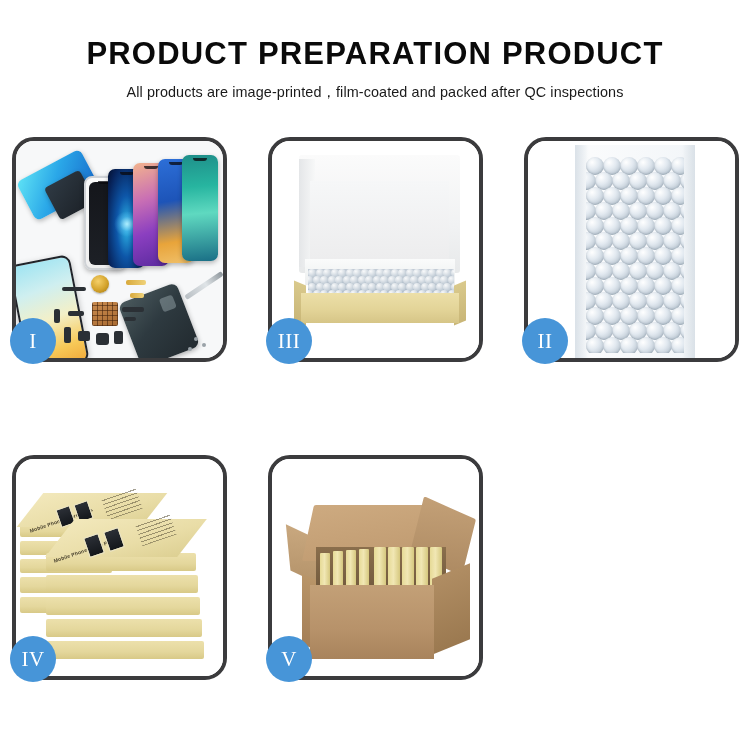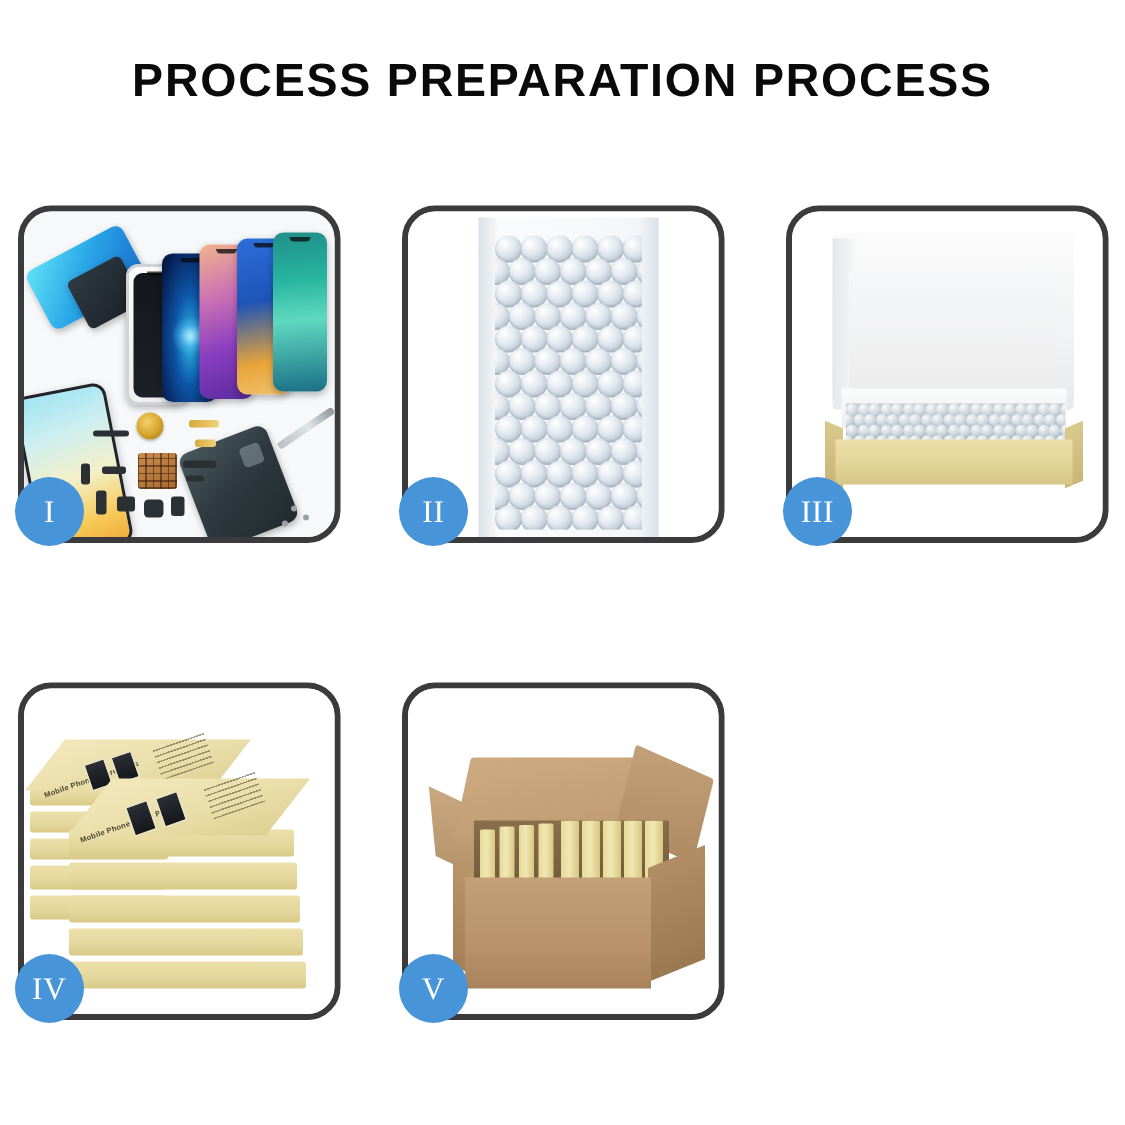--- a/index.html
+++ b/index.html
@@ -398,21 +398,22 @@
     background: rgba(122,94,62,0.55);
     border-radius: 1px;
   }
 </style>
 </head>
 <body>
 
 <div id="page">
 
   <div class="header">
-    <h1 class="title">PROCESS PREPARATION PROCESS</h1>
+    <h1 class="title">PRODUCT PREPARATION PRODUCT</h1>
+    <p class="subtitle">All products are image-printed，film-coated and packed after QC inspections</p>
   </div>
 
   <div class="grid">
 
     <div class="panel">
       <div class="panel-inner p1">
         <div class="phone-fan">
           <div class="ph ph-a"></div>
           <div class="ph ph-a2"></div>
           <div class="ph ph-b">
@@ -450,20 +451,115 @@
           <div class="part" style="left:80px;top:192px;width:13px;height:12px;border-radius:3px;"></div>
           <div class="part" style="left:98px;top:190px;width:9px;height:13px;"></div>
           <div class="part" style="left:28px;top:196px;width:9px;height:14px;border-radius:2px;"></div>
           <div class="screwdriver"></div>
           <div class="screw" style="left:178px;top:196px;"></div>
           <div class="screw" style="left:186px;top:202px;"></div>
           <div class="screw" style="left:172px;top:206px;"></div>
         </div>
       </div>
       <div class="badge">I</div>
+    </div>
+
+    <div class="panel">
+      <div class="panel-inner p3">
+        <div class="b3-lid"></div>
+        <div class="b3-lid-flapL"></div>
+        <div class="b3-lid-inner"></div>
+        <div class="b3-foam"></div>
+        <div class="b3-bubbles" id="b3-bubble-field">
+            <div class="b3-bub" style="left: 0px; top: 0px;"></div>
+            <div class="b3-bub" style="left: 7.5px; top: 0px;"></div>
+            <div class="b3-bub" style="left: 15px; top: 0px;"></div>
+            <div class="b3-bub" style="left: 22.5px; top: 0px;"></div>
+            <div class="b3-bub" style="left: 30px; top: 0px;"></div>
+            <div class="b3-bub" style="left: 37.5px; top: 0px;"></div>
+            <div class="b3-bub" style="left: 45px; top: 0px;"></div>
+            <div class="b3-bub" style="left: 52.5px; top: 0px;"></div>
+            <div class="b3-bub" style="left: 60px; top: 0px;"></div>
+            <div class="b3-bub" style="left: 67.5px; top: 0px;"></div>
+            <div class="b3-bub" style="left: 75px; top: 0px;"></div>
+            <div class="b3-bub" style="left: 82.5px; top: 0px;"></div>
+            <div class="b3-bub" style="left: 90px; top: 0px;"></div>
+            <div class="b3-bub" style="left: 97.5px; top: 0px;"></div>
+            <div class="b3-bub" style="left: 105px; top: 0px;"></div>
+            <div class="b3-bub" style="left: 112.5px; top: 0px;"></div>
+            <div class="b3-bub" style="left: 120px; top: 0px;"></div>
+            <div class="b3-bub" style="left: 127.5px; top: 0px;"></div>
+            <div class="b3-bub" style="left: 135px; top: 0px;"></div>
+            <div class="b3-bub" style="left: 142.5px; top: 0px;"></div>
+            <div class="b3-bub" style="left: -3px; top: 7px;"></div>
+            <div class="b3-bub" style="left: 4.5px; top: 7px;"></div>
+            <div class="b3-bub" style="left: 12px; top: 7px;"></div>
+            <div class="b3-bub" style="left: 19.5px; top: 7px;"></div>
+            <div class="b3-bub" style="left: 27px; top: 7px;"></div>
+            <div class="b3-bub" style="left: 34.5px; top: 7px;"></div>
+            <div class="b3-bub" style="left: 42px; top: 7px;"></div>
+            <div class="b3-bub" style="left: 49.5px; top: 7px;"></div>
+            <div class="b3-bub" style="left: 57px; top: 7px;"></div>
+            <div class="b3-bub" style="left: 64.5px; top: 7px;"></div>
+            <div class="b3-bub" style="left: 72px; top: 7px;"></div>
+            <div class="b3-bub" style="left: 79.5px; top: 7px;"></div>
+            <div class="b3-bub" style="left: 87px; top: 7px;"></div>
+            <div class="b3-bub" style="left: 94.5px; top: 7px;"></div>
+            <div class="b3-bub" style="left: 102px; top: 7px;"></div>
+            <div class="b3-bub" style="left: 109.5px; top: 7px;"></div>
+            <div class="b3-bub" style="left: 117px; top: 7px;"></div>
+            <div class="b3-bub" style="left: 124.5px; top: 7px;"></div>
+            <div class="b3-bub" style="left: 132px; top: 7px;"></div>
+            <div class="b3-bub" style="left: 139.5px; top: 7px;"></div>
+            <div class="b3-bub" style="left: 0px; top: 14px;"></div>
+            <div class="b3-bub" style="left: 7.5px; top: 14px;"></div>
+            <div class="b3-bub" style="left: 15px; top: 14px;"></div>
+            <div class="b3-bub" style="left: 22.5px; top: 14px;"></div>
+            <div class="b3-bub" style="left: 30px; top: 14px;"></div>
+            <div class="b3-bub" style="left: 37.5px; top: 14px;"></div>
+            <div class="b3-bub" style="left: 45px; top: 14px;"></div>
+            <div class="b3-bub" style="left: 52.5px; top: 14px;"></div>
+            <div class="b3-bub" style="left: 60px; top: 14px;"></div>
+            <div class="b3-bub" style="left: 67.5px; top: 14px;"></div>
+            <div class="b3-bub" style="left: 75px; top: 14px;"></div>
+            <div class="b3-bub" style="left: 82.5px; top: 14px;"></div>
+            <div class="b3-bub" style="left: 90px; top: 14px;"></div>
+            <div class="b3-bub" style="left: 97.5px; top: 14px;"></div>
+            <div class="b3-bub" style="left: 105px; top: 14px;"></div>
+            <div class="b3-bub" style="left: 112.5px; top: 14px;"></div>
+            <div class="b3-bub" style="left: 120px; top: 14px;"></div>
+            <div class="b3-bub" style="left: 127.5px; top: 14px;"></div>
+            <div class="b3-bub" style="left: 135px; top: 14px;"></div>
+            <div class="b3-bub" style="left: 142.5px; top: 14px;"></div>
+            <div class="b3-bub" style="left: -3px; top: 21px;"></div>
+            <div class="b3-bub" style="left: 4.5px; top: 21px;"></div>
+            <div class="b3-bub" style="left: 12px; top: 21px;"></div>
+            <div class="b3-bub" style="left: 19.5px; top: 21px;"></div>
+            <div class="b3-bub" style="left: 27px; top: 21px;"></div>
+            <div class="b3-bub" style="left: 34.5px; top: 21px;"></div>
+            <div class="b3-bub" style="left: 42px; top: 21px;"></div>
+            <div class="b3-bub" style="left: 49.5px; top: 21px;"></div>
+            <div class="b3-bub" style="left: 57px; top: 21px;"></div>
+            <div class="b3-bub" style="left: 64.5px; top: 21px;"></div>
+            <div class="b3-bub" style="left: 72px; top: 21px;"></div>
+            <div class="b3-bub" style="left: 79.5px; top: 21px;"></div>
+            <div class="b3-bub" style="left: 87px; top: 21px;"></div>
+            <div class="b3-bub" style="left: 94.5px; top: 21px;"></div>
+            <div class="b3-bub" style="left: 102px; top: 21px;"></div>
+            <div class="b3-bub" style="left: 109.5px; top: 21px;"></div>
+            <div class="b3-bub" style="left: 117px; top: 21px;"></div>
+            <div class="b3-bub" style="left: 124.5px; top: 21px;"></div>
+            <div class="b3-bub" style="left: 132px; top: 21px;"></div>
+            <div class="b3-bub" style="left: 139.5px; top: 21px;"></div>
+          </div>
+        <div class="b3-front-l"></div>
+        <div class="b3-front-r"></div>
+        <div class="b3-front"></div>
+      </div>
+      <div class="badge">III</div>
     </div>
 
     <div class="panel">
       <div class="panel-inner p2">
         <div class="wrap-sheet"></div>
         <div class="wrap-edge-l"></div>
         <div class="wrap-edge-r"></div>
         <div class="bubbles" id="bubble-field">
             <div class="bub" style="left: 0px; top: 0px;"></div>
             <div class="bub" style="left: 17px; top: 0px;"></div>
@@ -548,115 +644,20 @@
             <div class="bub" style="left: 34px; top: 180px;"></div>
             <div class="bub" style="left: 51px; top: 180px;"></div>
             <div class="bub" style="left: 68px; top: 180px;"></div>
             <div class="bub" style="left: 85px; top: 180px;"></div>
           </div>
       </div>
       <div class="badge">II</div>
     </div>
 
     <div class="panel">
-      <div class="panel-inner p3">
-        <div class="b3-lid"></div>
-        <div class="b3-lid-flapL"></div>
-        <div class="b3-lid-inner"></div>
-        <div class="b3-foam"></div>
-        <div class="b3-bubbles" id="b3-bubble-field">
-            <div class="b3-bub" style="left: 0px; top: 0px;"></div>
-            <div class="b3-bub" style="left: 7.5px; top: 0px;"></div>
-            <div class="b3-bub" style="left: 15px; top: 0px;"></div>
-            <div class="b3-bub" style="left: 22.5px; top: 0px;"></div>
-            <div class="b3-bub" style="left: 30px; top: 0px;"></div>
-            <div class="b3-bub" style="left: 37.5px; top: 0px;"></div>
-            <div class="b3-bub" style="left: 45px; top: 0px;"></div>
-            <div class="b3-bub" style="left: 52.5px; top: 0px;"></div>
-            <div class="b3-bub" style="left: 60px; top: 0px;"></div>
-            <div class="b3-bub" style="left: 67.5px; top: 0px;"></div>
-            <div class="b3-bub" style="left: 75px; top: 0px;"></div>
-            <div class="b3-bub" style="left: 82.5px; top: 0px;"></div>
-            <div class="b3-bub" style="left: 90px; top: 0px;"></div>
-            <div class="b3-bub" style="left: 97.5px; top: 0px;"></div>
-            <div class="b3-bub" style="left: 105px; top: 0px;"></div>
-            <div class="b3-bub" style="left: 112.5px; top: 0px;"></div>
-            <div class="b3-bub" style="left: 120px; top: 0px;"></div>
-            <div class="b3-bub" style="left: 127.5px; top: 0px;"></div>
-            <div class="b3-bub" style="left: 135px; top: 0px;"></div>
-            <div class="b3-bub" style="left: 142.5px; top: 0px;"></div>
-            <div class="b3-bub" style="left: -3px; top: 7px;"></div>
-            <div class="b3-bub" style="left: 4.5px; top: 7px;"></div>
-            <div class="b3-bub" style="left: 12px; top: 7px;"></div>
-            <div class="b3-bub" style="left: 19.5px; top: 7px;"></div>
-            <div class="b3-bub" style="left: 27px; top: 7px;"></div>
-            <div class="b3-bub" style="left: 34.5px; top: 7px;"></div>
-            <div class="b3-bub" style="left: 42px; top: 7px;"></div>
-            <div class="b3-bub" style="left: 49.5px; top: 7px;"></div>
-            <div class="b3-bub" style="left: 57px; top: 7px;"></div>
-            <div class="b3-bub" style="left: 64.5px; top: 7px;"></div>
-            <div class="b3-bub" style="left: 72px; top: 7px;"></div>
-            <div class="b3-bub" style="left: 79.5px; top: 7px;"></div>
-            <div class="b3-bub" style="left: 87px; top: 7px;"></div>
-            <div class="b3-bub" style="left: 94.5px; top: 7px;"></div>
-            <div class="b3-bub" style="left: 102px; top: 7px;"></div>
-            <div class="b3-bub" style="left: 109.5px; top: 7px;"></div>
-            <div class="b3-bub" style="left: 117px; top: 7px;"></div>
-            <div class="b3-bub" style="left: 124.5px; top: 7px;"></div>
-            <div class="b3-bub" style="left: 132px; top: 7px;"></div>
-            <div class="b3-bub" style="left: 139.5px; top: 7px;"></div>
-            <div class="b3-bub" style="left: 0px; top: 14px;"></div>
-            <div class="b3-bub" style="left: 7.5px; top: 14px;"></div>
-            <div class="b3-bub" style="left: 15px; top: 14px;"></div>
-            <div class="b3-bub" style="left: 22.5px; top: 14px;"></div>
-            <div class="b3-bub" style="left: 30px; top: 14px;"></div>
-            <div class="b3-bub" style="left: 37.5px; top: 14px;"></div>
-            <div class="b3-bub" style="left: 45px; top: 14px;"></div>
-            <div class="b3-bub" style="left: 52.5px; top: 14px;"></div>
-            <div class="b3-bub" style="left: 60px; top: 14px;"></div>
-            <div class="b3-bub" style="left: 67.5px; top: 14px;"></div>
-            <div class="b3-bub" style="left: 75px; top: 14px;"></div>
-            <div class="b3-bub" style="left: 82.5px; top: 14px;"></div>
-            <div class="b3-bub" style="left: 90px; top: 14px;"></div>
-            <div class="b3-bub" style="left: 97.5px; top: 14px;"></div>
-            <div class="b3-bub" style="left: 105px; top: 14px;"></div>
-            <div class="b3-bub" style="left: 112.5px; top: 14px;"></div>
-            <div class="b3-bub" style="left: 120px; top: 14px;"></div>
-            <div class="b3-bub" style="left: 127.5px; top: 14px;"></div>
-            <div class="b3-bub" style="left: 135px; top: 14px;"></div>
-            <div class="b3-bub" style="left: 142.5px; top: 14px;"></div>
-            <div class="b3-bub" style="left: -3px; top: 21px;"></div>
-            <div class="b3-bub" style="left: 4.5px; top: 21px;"></div>
-            <div class="b3-bub" style="left: 12px; top: 21px;"></div>
-            <div class="b3-bub" style="left: 19.5px; top: 21px;"></div>
-            <div class="b3-bub" style="left: 27px; top: 21px;"></div>
-            <div class="b3-bub" style="left: 34.5px; top: 21px;"></div>
-            <div class="b3-bub" style="left: 42px; top: 21px;"></div>
-            <div class="b3-bub" style="left: 49.5px; top: 21px;"></div>
-            <div class="b3-bub" style="left: 57px; top: 21px;"></div>
-            <div class="b3-bub" style="left: 64.5px; top: 21px;"></div>
-            <div class="b3-bub" style="left: 72px; top: 21px;"></div>
-            <div class="b3-bub" style="left: 79.5px; top: 21px;"></div>
-            <div class="b3-bub" style="left: 87px; top: 21px;"></div>
-            <div class="b3-bub" style="left: 94.5px; top: 21px;"></div>
-            <div class="b3-bub" style="left: 102px; top: 21px;"></div>
-            <div class="b3-bub" style="left: 109.5px; top: 21px;"></div>
-            <div class="b3-bub" style="left: 117px; top: 21px;"></div>
-            <div class="b3-bub" style="left: 124.5px; top: 21px;"></div>
-            <div class="b3-bub" style="left: 132px; top: 21px;"></div>
-            <div class="b3-bub" style="left: 139.5px; top: 21px;"></div>
-          </div>
-        <div class="b3-front-l"></div>
-        <div class="b3-front-r"></div>
-        <div class="b3-front"></div>
-      </div>
-      <div class="badge">III</div>
-    </div>
-
-    <div class="panel">
       <div class="panel-inner p4">
         <div class="stack">
 
           <div class="sbox" style="left:4px;top:64px;width:92px;height:14px;"></div>
           <div class="sbox" style="left:4px;top:82px;width:92px;height:14px;"></div>
           <div class="sbox" style="left:4px;top:100px;width:92px;height:14px;"></div>
           <div class="sbox" style="left:4px;top:118px;width:92px;height:16px;"></div>
           <div class="sbox" style="left:4px;top:138px;width:92px;height:16px;"></div>
 
           <div class="sbox-top" style="left:14px;top:34px;width:124px;height:34px;"></div>

